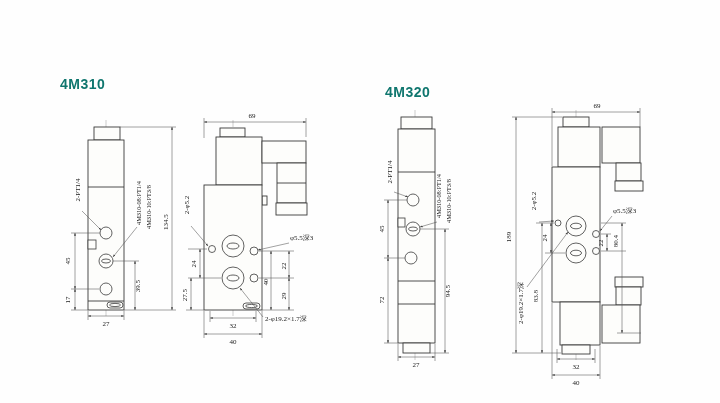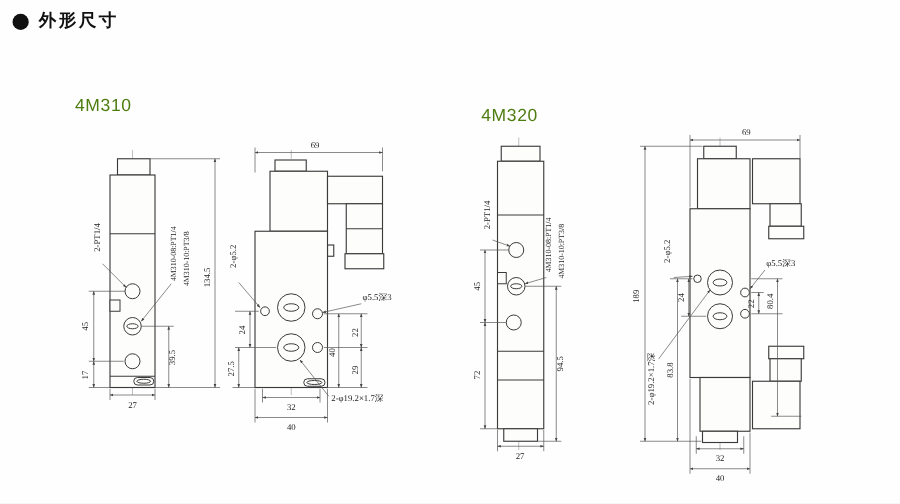--- a/index.html
+++ b/index.html
@@ -1,41 +1,37 @@
 <!DOCTYPE html>
 <html><head>
 <meta charset="utf-8">
 <style>
   html,body{margin:0;padding:0;background:#e9e9e9;}
   #page{position:relative;width:720px;height:403px;background:#fefefe;overflow:hidden;
         font-family:"Liberation Sans",sans-serif;}
   #title-bar{position:absolute;left:10px;top:8px;display:flex;align-items:center;gap:8px;}
   #title-bar .bullet{width:13px;height:13px;border-radius:50%;background:#111;}
   #title-bar .txt{font-size:14px;font-weight:bold;color:#111;letter-spacing:2px;}
-  .model-label{position:absolute;font-size:14px;font-weight:normal;color:#4d7c0f;letter-spacing:0.5px;}
+  .model-label{position:absolute;font-size:14px;font-weight:bold;color:#0f766e;letter-spacing:0.5px;}
   #ml-a{left:60px;top:76px;}
   #ml-b{left:385px;top:84px;}
   svg{position:absolute;left:0;top:0;}
   svg text{font-family:"Liberation Serif",serif;font-size:7px;fill:#222;}
   svg text.sp{font-size:6.3px;}
   .ln{stroke:#3a3a3a;stroke-width:0.9;fill:none;}
   .fig{fill:#fdfdfb;stroke:#3a3a3a;stroke-width:0.9;}
   .hole{fill:#fdfdfb;stroke:#3a3a3a;stroke-width:0.8;}
   .dim{stroke:#555;stroke-width:0.55;fill:none;}
   .cl{stroke:#999;stroke-width:0.5;fill:none;stroke-dasharray:7 2.5 1.5 2.5;}
 </style>
 </head>
 <body>
 
 <div id="page">
 
-  <div id="title-bar">
-    <span class="bullet"></span>
-    <span class="txt">外形尺寸</span>
-  </div>
 
   <div id="ml-a" class="model-label">4M310</div>
   <div id="ml-b" class="model-label">4M320</div>
 
   <svg width="720" height="403" viewBox="0 0 720 403">
     <defs>
       <pattern id="kn" width="4" height="6" patternUnits="userSpaceOnUse">
         <rect width="4" height="6" fill="#f2f2ef"></rect>
         <line x1="1" y1="0" x2="1" y2="6" stroke="#4a4a4a" stroke-width="1"></line>
       </pattern>

